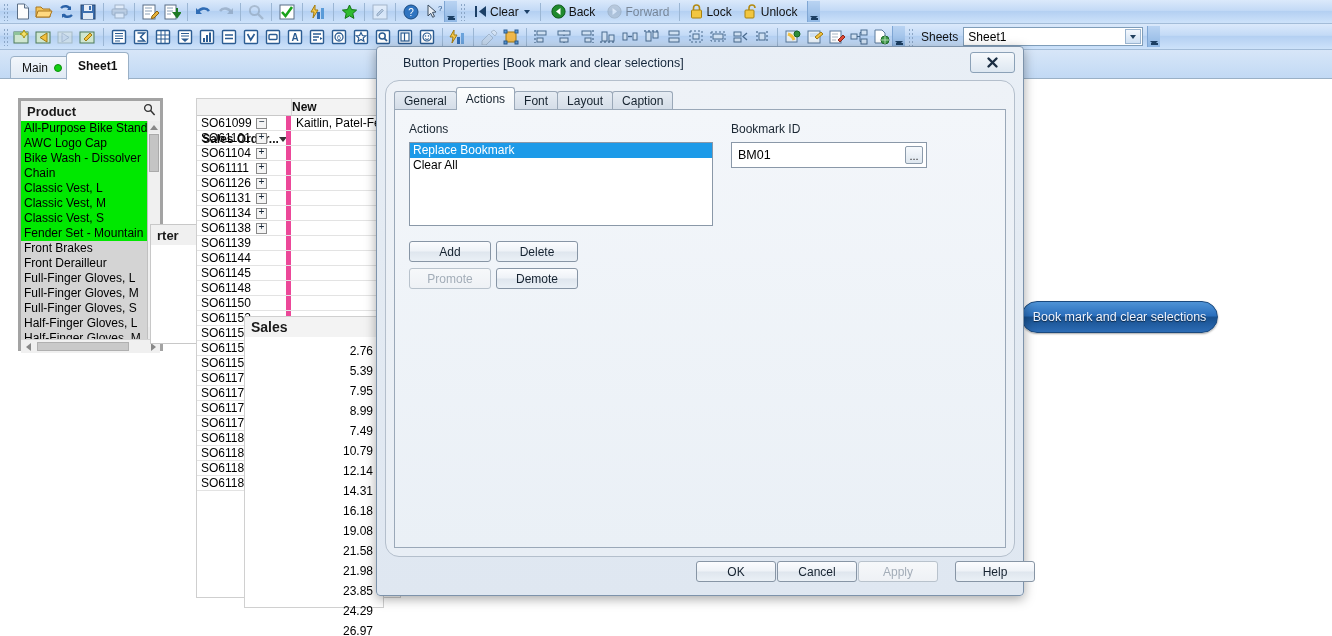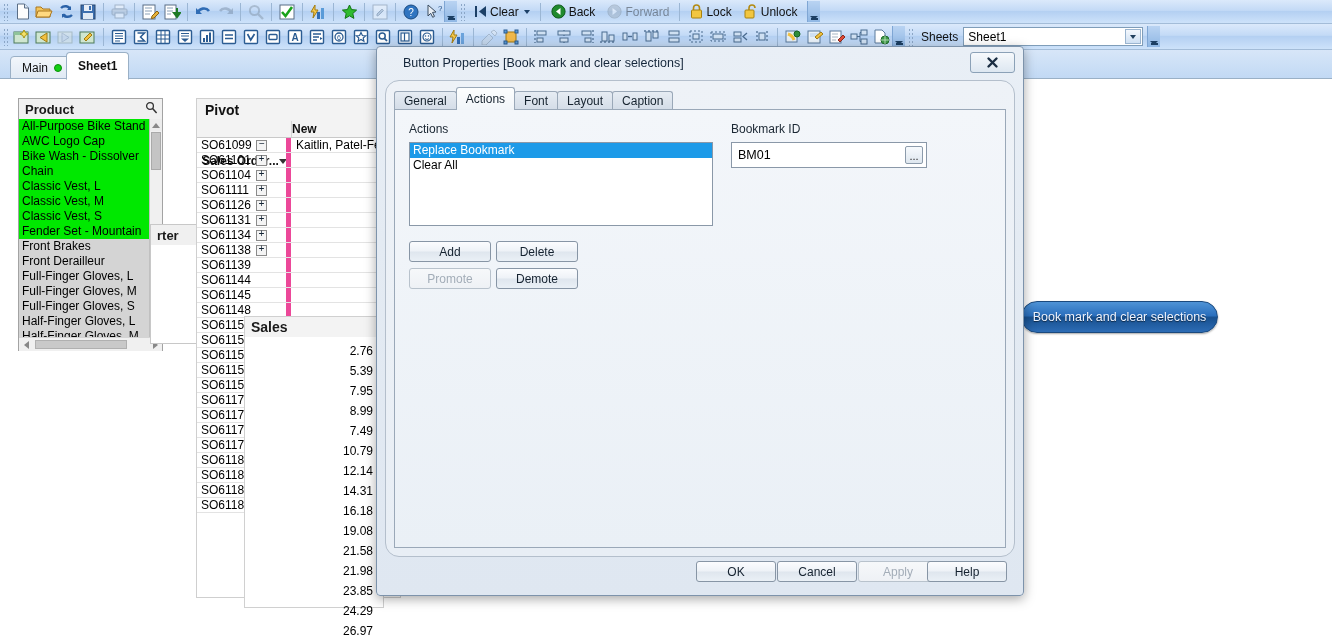--- a/index.html
+++ b/index.html
@@ -94,21 +94,21 @@
   .dot { width: 8px; height: 8px; border-radius: 50%; background: #13cf13; border: 1px solid #0a8f0a; }
 
   #sheetcanvas {
     position: absolute; top: 28px; left: 0; width: 1332px; height: 558px; background: #fff;
     border-top: 1px solid #9ab0c6;
   }
 
   
   .qobj { position: absolute; background: #fff; }
   #product-lb { left: 18px; top: 19px; width: 145px; height: 253px;
-    border: 1px solid #a3a3a3; background: #f5f5f5; }
+    border: 3px solid #a3a3a3; background: #f5f5f5; }
   .qcap {
     height: 20px; background: #f0f0f0; display: flex; align-items: center;
     justify-content: space-between; padding: 0 4px 0 6px;
     font-weight: bold; font-size: 13px; color: #1a1a1a;
   }
   .lb-body { position: relative; height: 232px; background: #d9d9d9; }
   .lb-scroll { position: absolute; left: 0; top: 0; right: 13px; bottom: 14px; overflow: hidden; }
   .lb-row {
     height: 15px; line-height: 15px; font-size: 12px; color: #000;
     padding-left: 3px; white-space: nowrap; background: #d4d4d4;
@@ -250,21 +250,21 @@
   #btn-add    { position:absolute; left: 14px; top: 131px; width: 82px; height: 21px; }
   #btn-delete { position:absolute; left: 101px; top: 131px; width: 82px; height: 21px; }
   #btn-promote{ position:absolute; left: 14px; top: 158px; width: 82px; height: 21px; }
   #btn-demote { position:absolute; left: 101px; top: 158px; width: 82px; height: 21px; }
 
   #dlg-footer { position:absolute; left: 0; bottom: 8px; width: 100%; height: 30px; }
   .fbtn { position:absolute; top: 4px; width: 80px; height: 21px; }
   #btn-ok     { left: 319px; }
   #btn-cancel { left: 400px; }
   #btn-apply  { left: 481px; }
-  #btn-help   { left: 550px; }
+  #btn-help   { left: 578px; }
 </style>
 </head>
 <body>
 
 <div id="app">
 
   <div class="toolbar tb1">
     <div class="grip"></div>
 
     <div class="tbtn">
@@ -777,21 +777,20 @@
         </div>
       </div>
 
       <div class="qobj" id="quarter-obj">
         <div class="qcap">
           <span>rter</span>
         </div>
       </div>
 
       <div class="qobj" id="pivot">
-        <div class="pv-title">Pivot</div>
         <div class="pv-head">
           <div class="c1">
             <span>Sales Order...</span>
             <span class="pv-sortarrow"></span>
           </div>
           <div class="c2">
             <span>New</span>
           </div>
         </div>
         <div id="pivot-rows">

